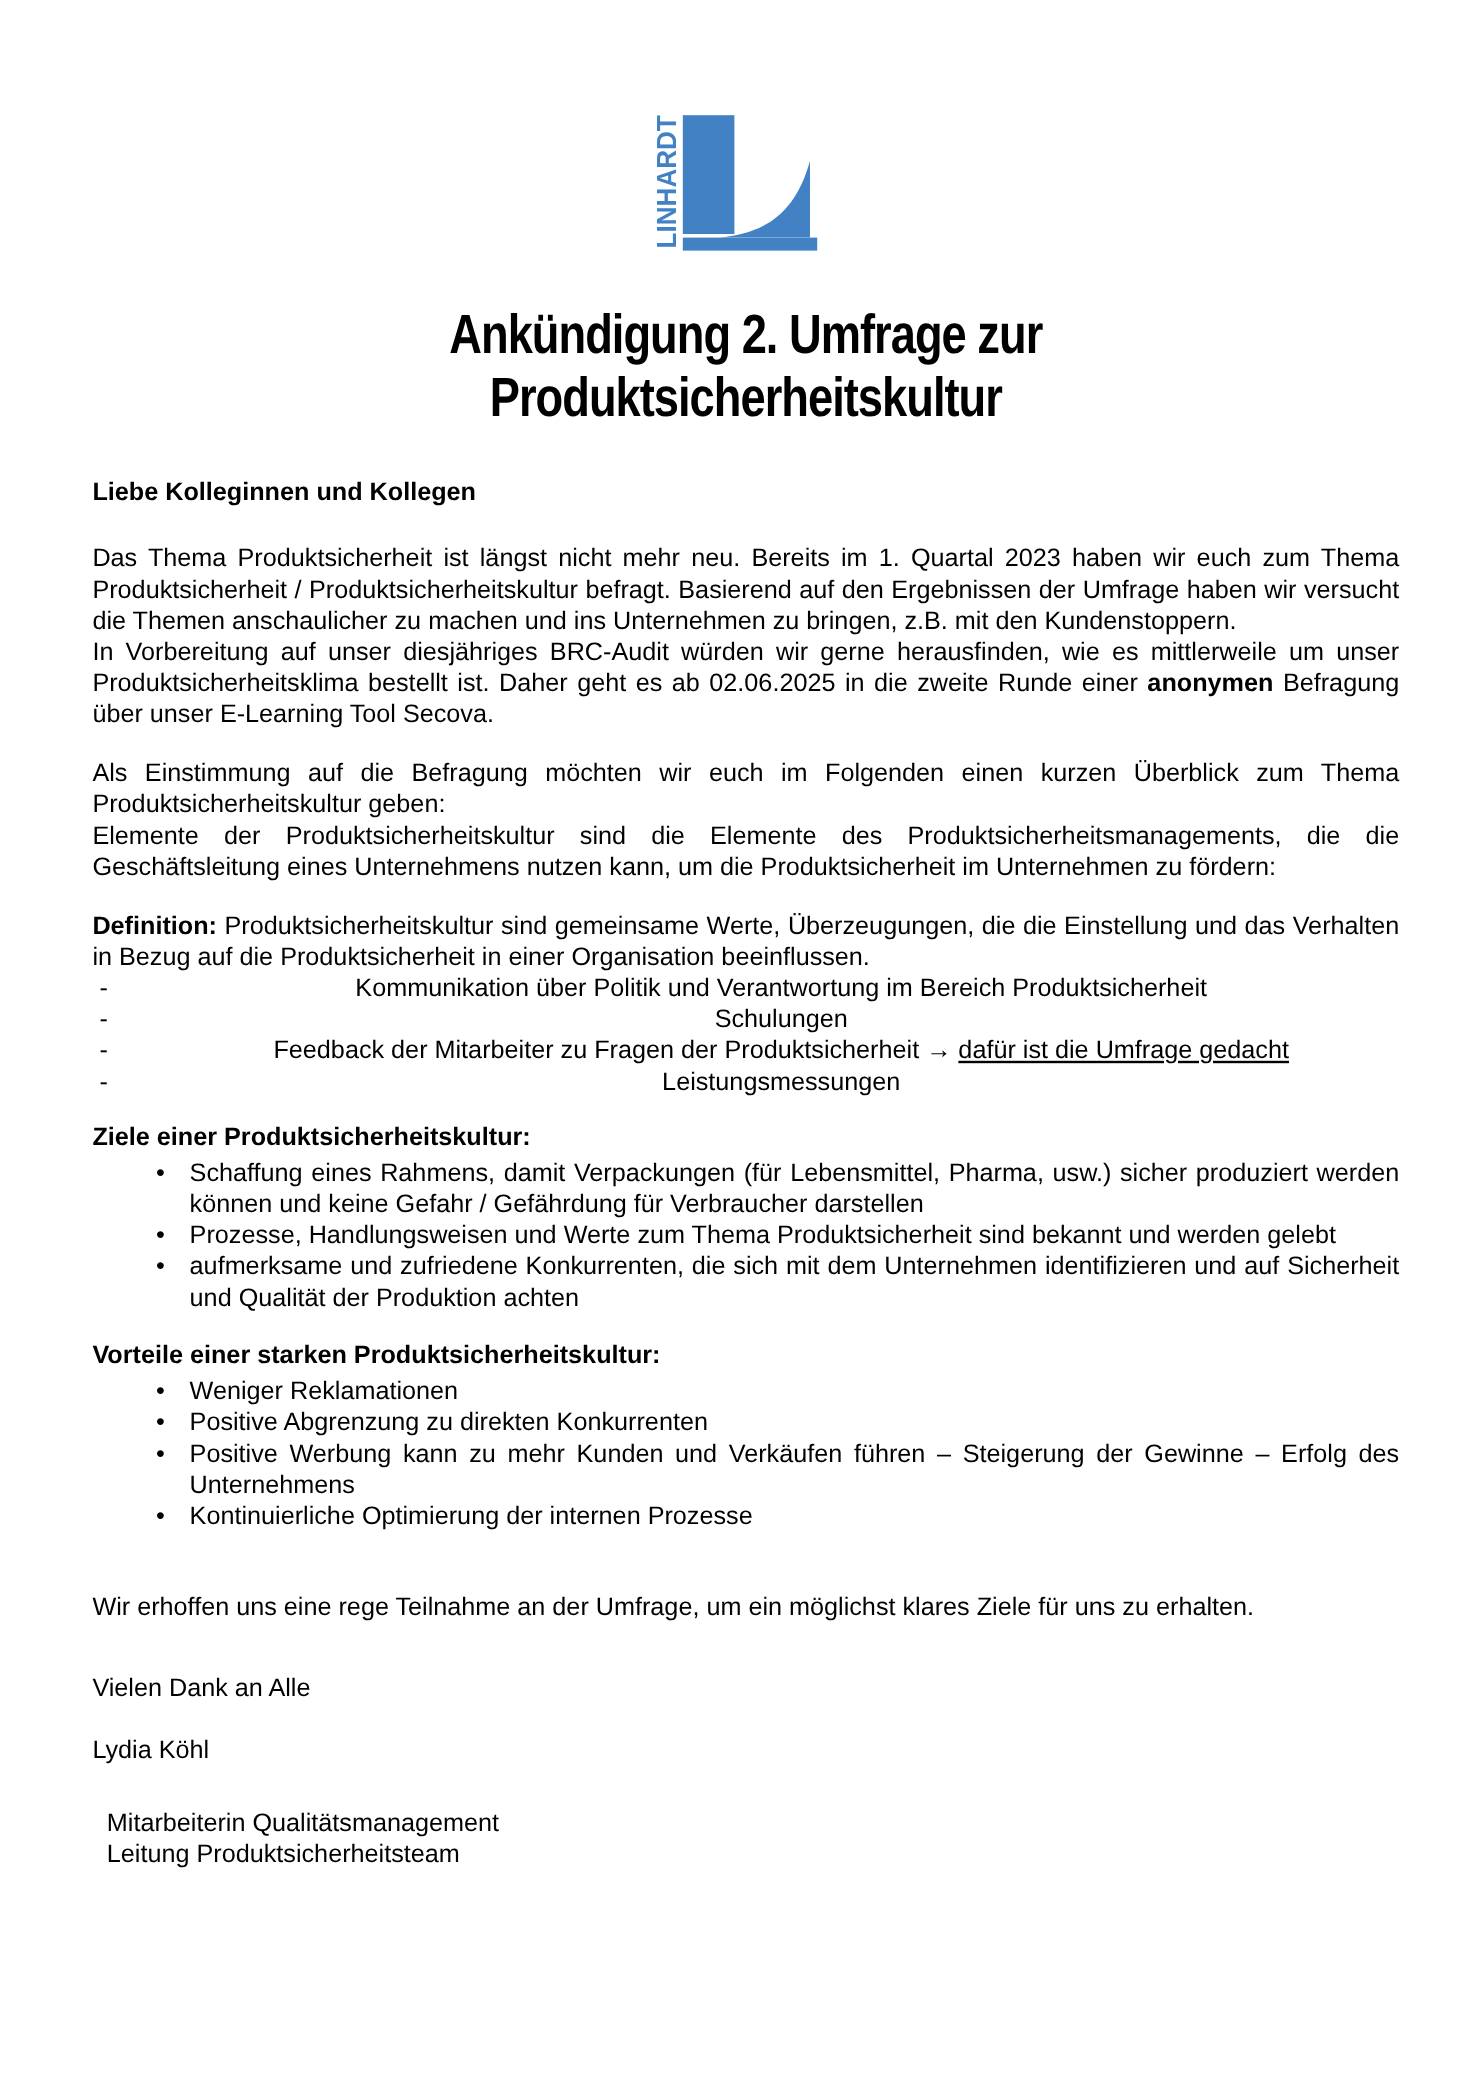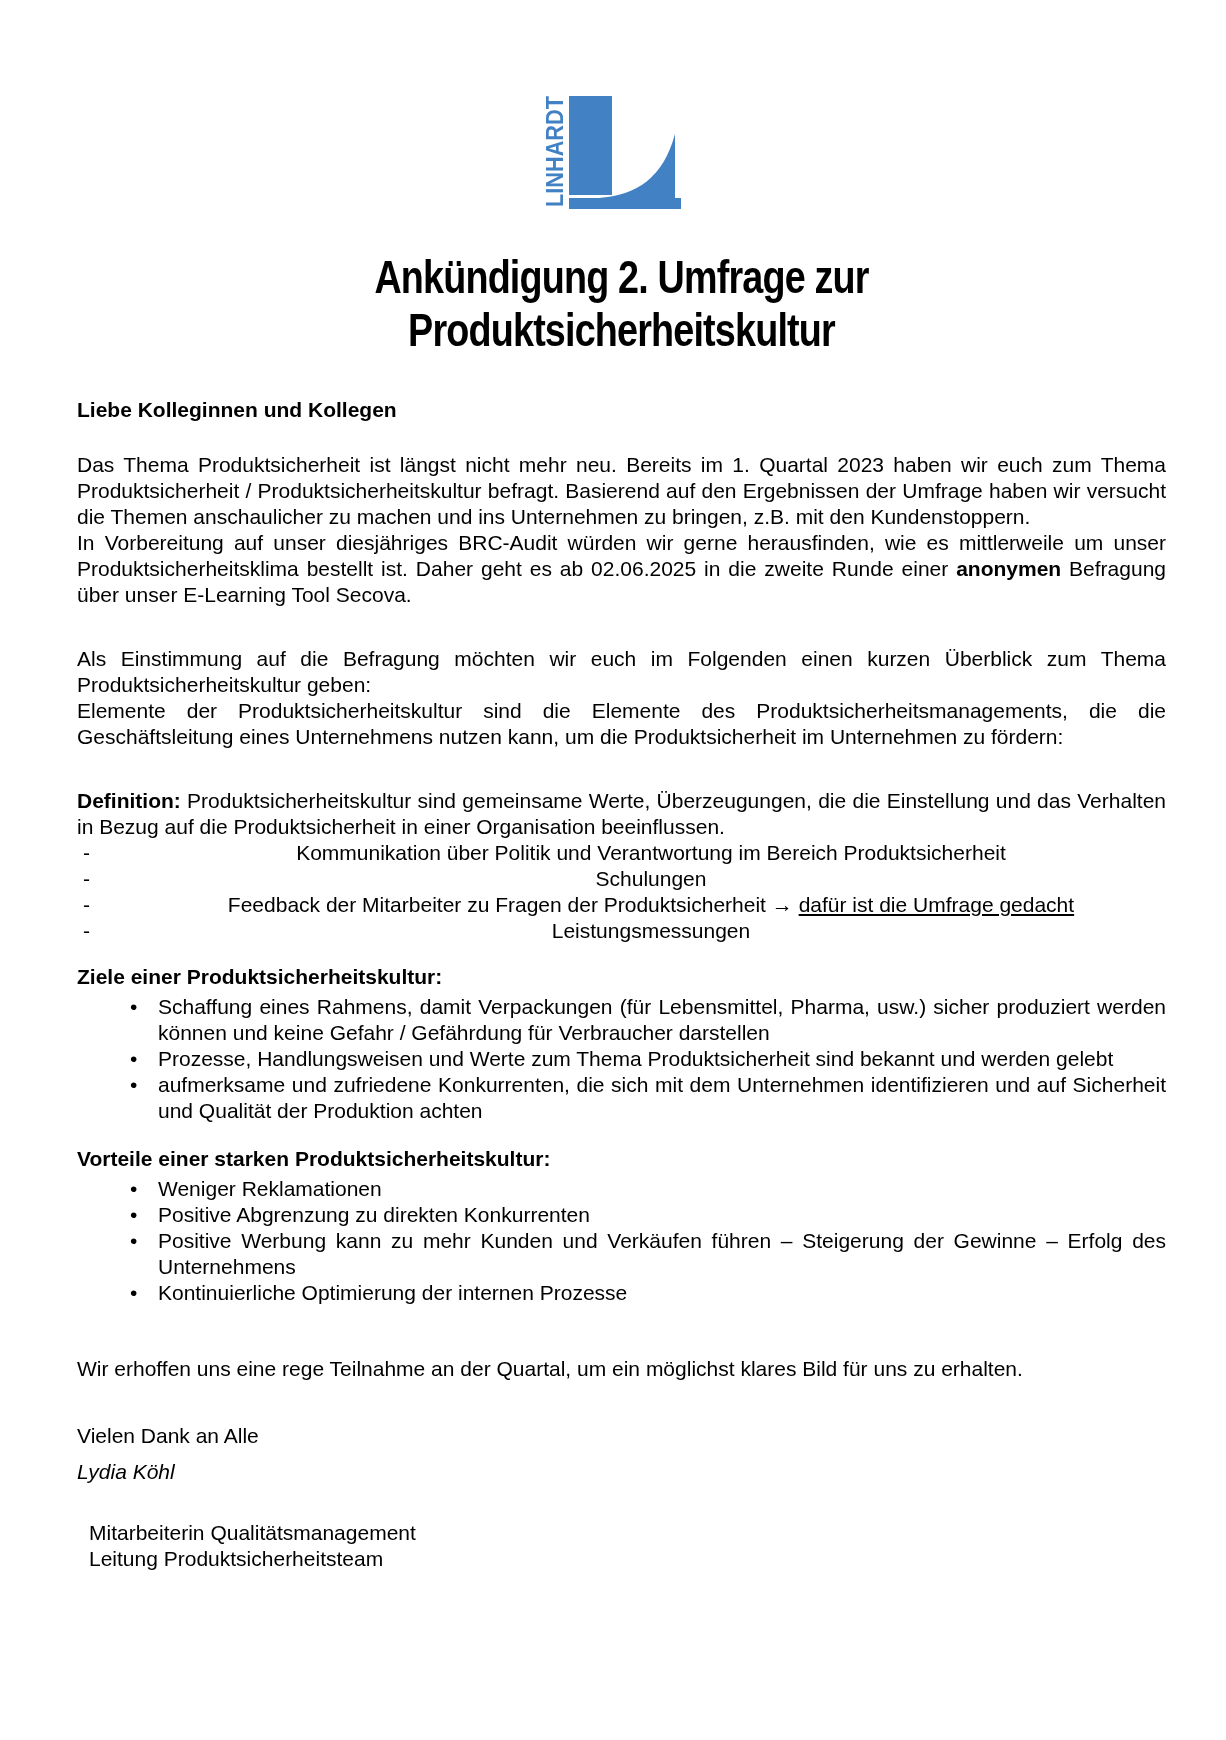--- a/index.html
+++ b/index.html
@@ -39,21 +39,21 @@
     transform-origin: 50% 50%;
   }
   .doc-title .title-line { display: block; }
   .salutation {
     margin: 40px 0 0 0;
     font-weight: bold;
   }
   p { margin: 0; }
   .justify { text-align: justify; }
   .mt-para { margin-top: 29px; }
-  .mt-blank { margin-top: 38px; }
+  .mt-blank { margin-top: 23px; }
   .section-heading {
     font-weight: bold;
     margin-top: 20px;
   }
   .section-heading.vorteile { margin-top: 22px; }
   .list { margin-top: 0; }
   .bullets { margin-top: 4px; }
   .dash-row { display: flex; }
   .dash-row .marker {
     width: 59px;
@@ -63,21 +63,21 @@
   }
   .dash-row .item-text { flex: 1 1 auto; text-align: center; }
   .bullet-row { display: flex; padding-left: 53px; }
   .bullet-row .marker {
     width: 28px;
     flex: 0 0 auto;
   }
   .bullet-row .item-text { flex: 1 1 auto; text-align: justify; }
   .wish   { margin-top: 50px; }
   .thanks { margin-top: 41px; }
-  .signer { margin-top: 10px; font-style: italic; }
+  .signer { margin-top: 26px; }
   .roles  { margin-top: 35px; margin-left: 12px; }
   .u { text-decoration: underline; }
   .b { font-weight: bold; }
 </style>
 </head>
 <body>
 
 <div class="page">
 
   <div class="logo-wrap">
@@ -154,21 +154,21 @@
       <div class="bullet-row">
         <span class="marker">•</span>
         <span class="item-text">Positive Werbung kann zu mehr Kunden und Verkäufen führen – Steigerung der Gewinne – Erfolg des Unternehmens</span>
       </div>
       <div class="bullet-row">
         <span class="marker">•</span>
         <span class="item-text">Kontinuierliche Optimierung der internen Prozesse</span>
       </div>
     </div>
 
-    <p class="wish">Wir erhoffen uns eine rege Teilnahme an der Quartal, um ein möglichst klares Bild für uns zu erhalten.</p>
+    <p class="wish">Wir erhoffen uns eine rege Teilnahme an der Umfrage, um ein möglichst klares Ziele für uns zu erhalten.</p>
     <p class="thanks">Vielen Dank an Alle</p>
     <p class="signer">Lydia Köhl</p>
     <div class="roles">
       <p>Mitarbeiterin Qualitätsmanagement</p>
       <p>Leitung Produktsicherheitsteam</p>
     </div>
 
   </div>
 </div>
 

